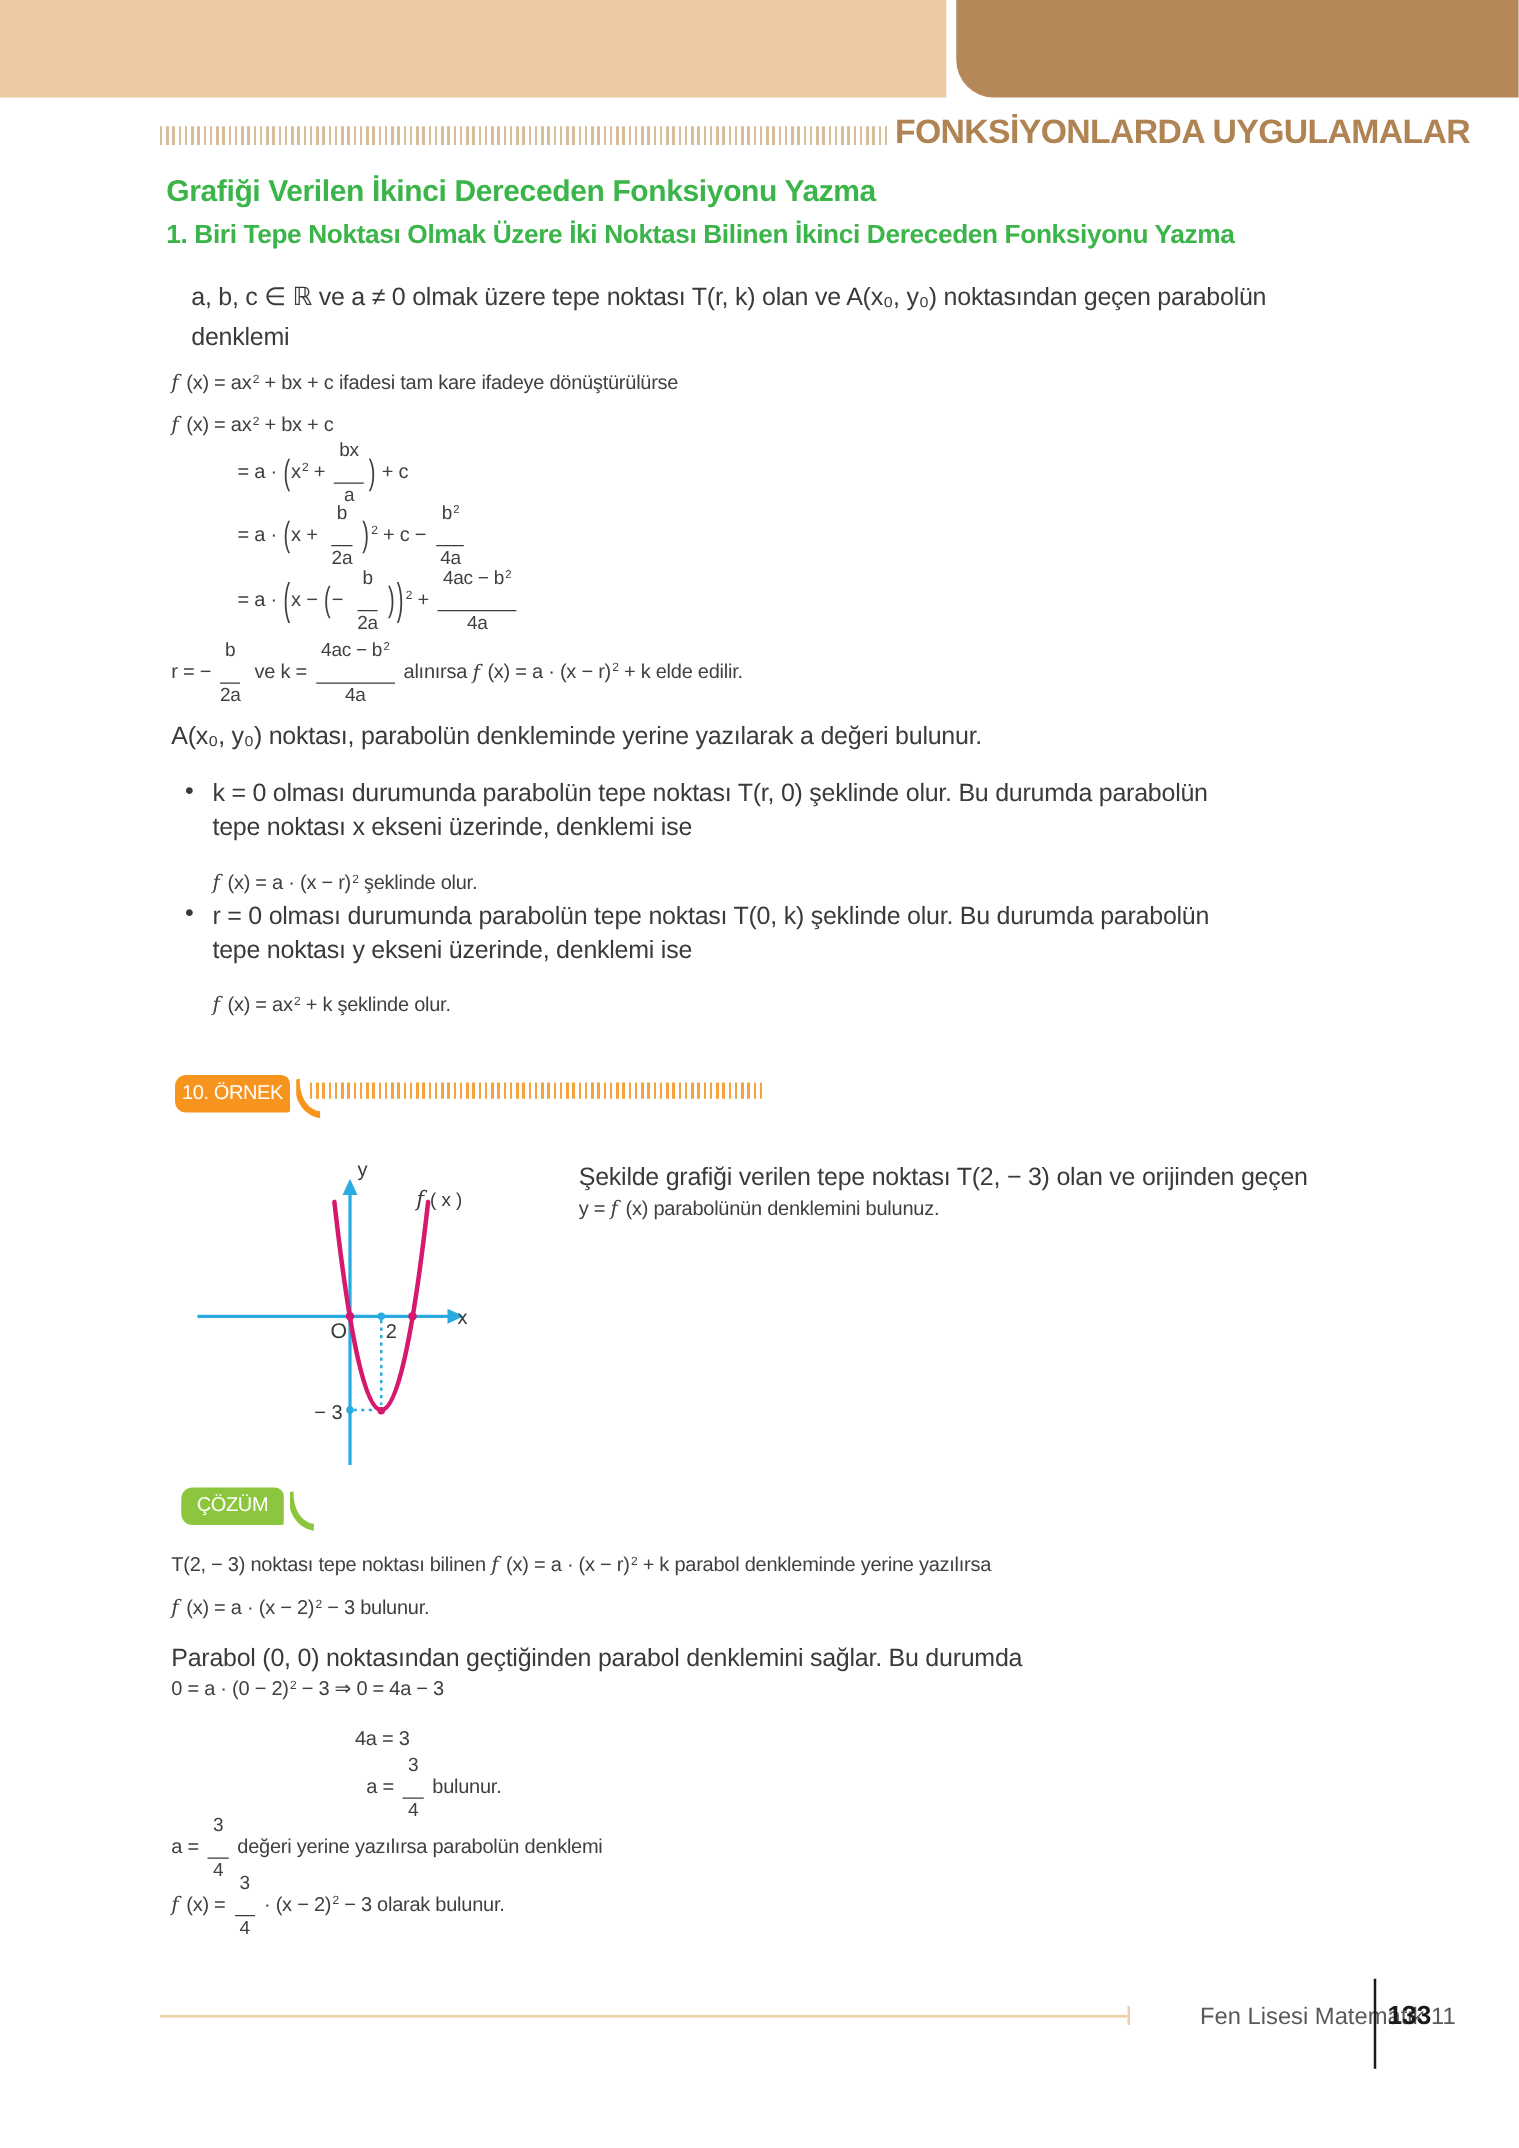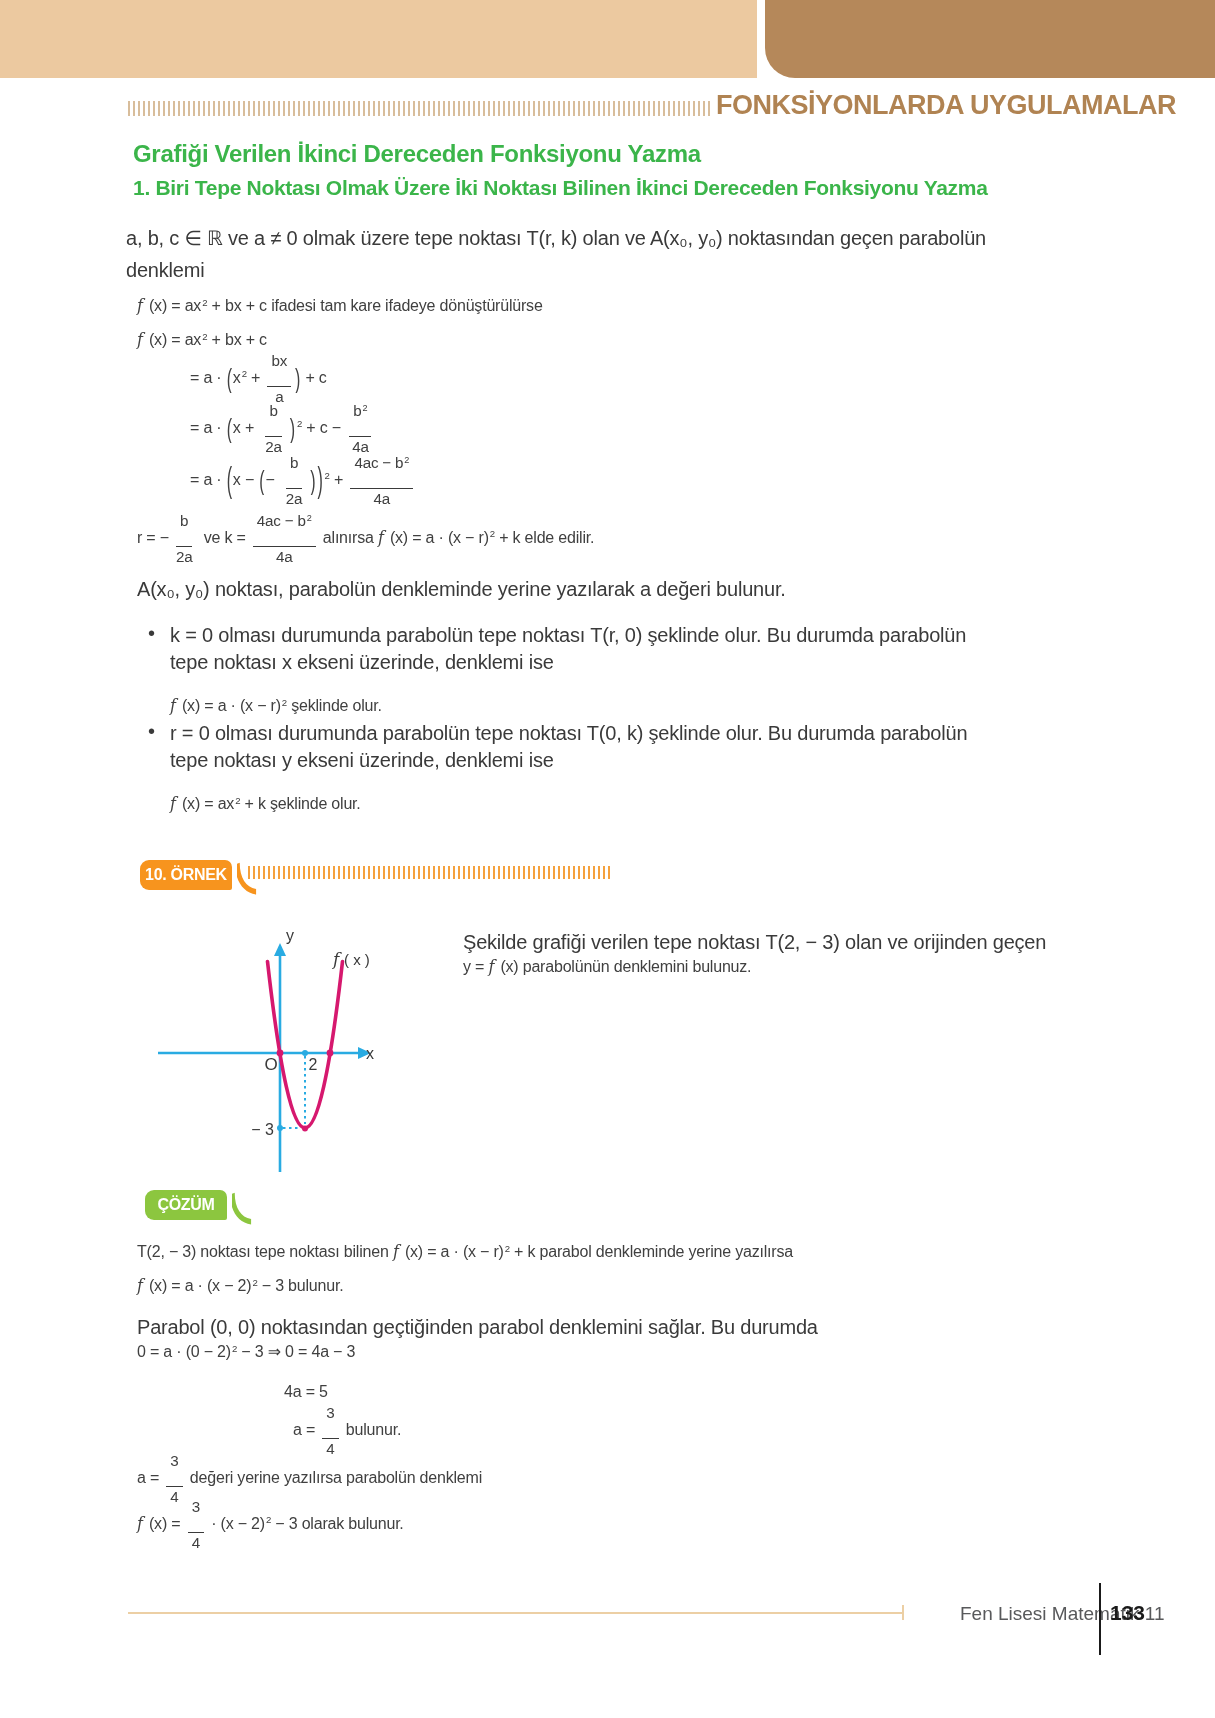--- a/index.html
+++ b/index.html
@@ -30,21 +30,21 @@
        line-height:1;padding:0 1px;font-weight:400;}
   
   .bullet{display:flex;width:960px;}
   .bullet .dot{width:22px;font-size:20px;color:#3a3a3a;}
   .bullet .dot::before{content:"•";}
   .bullet .btext{flex:1;}
   .bullet .btext .bl{line-height:27px;}
   .bullet .bform{margin-top:20px;}
   
   .badge{display:flex;align-items:flex-start;}
-  .badge-box{display:flex;align-items:center;justify-content:center;color:#fff;font-weight:bold;
+  .badge-box{display:flex;align-items:center;justify-content:center;color:#fff;font-weight:normal;
     letter-spacing:-0.3px;}
   .badge-orange .badge-box{width:92px;height:30px;background:#f7941e;font-size:16px;
     border-radius:9px 7px 2px 9px;}
   .badge-green .badge-box{width:82px;height:30px;background:#8cc63f;font-size:16px;
     border-radius:9px 7px 2px 9px;}
   .tail{margin-left:5px;margin-top:1px;}
   .tail-orange path{fill:#f7941e;}
   .tail-green path{fill:#8cc63f;}
   .example-dashes{left:248px;top:866px;width:364px;height:13px;
     background:repeating-linear-gradient(90deg,#f5a13d 0 2px,transparent 2px 5px);}
@@ -64,21 +64,21 @@
 
 <div class="abs band-light"></div>
 <div class="abs band-dark"></div>
 
 <div class="abs chapter-dashes"></div>
 <div class="abs chapter-title">FONKSİYONLARDA UYGULAMALAR</div>
 
 <div class="abs h1">Grafiği Verilen İkinci Dereceden Fonksiyonu Yazma</div>
 <div class="abs h2">1. Biri Tepe Noktası Olmak Üzere İki Noktası Bilinen İkinci Dereceden Fonksiyonu Yazma</div>
 
-<div class="abs t" style="left:126px;top:222px;line-height:32px;">
+<div class="abs t" style="left:153px;top:222px;line-height:32px;">
   <div>a, b, c ∈ ℝ ve a ≠ 0 olmak üzere tepe noktası T(r, k) olan ve A(x₀, y₀) noktasından geçen parabolün</div>
   <div>denklemi</div>
 </div>
 <div class="abs math" style="left:137px;top:296px;"><span class="fi">f</span><span> (x) = ax</span><sup>2</sup><span> + bx + c  ifadesi tam kare ifadeye dönüştürülürse</span></div>
 
 <div class="abs math" style="left:137px;top:330px;"><span class="fi">f</span><span> (x) = ax</span><sup>2</sup><span> + bx + c</span></div>
 <div class="abs math" style="left:190px;top:352px;"><span>= a · </span><span class="big">(</span><span>x</span><sup>2</sup><span> + </span><span class="frac">
       <span class="num"><span>bx</span></span>
       <span class="den"><span>a</span></span>
     </span><span class="big">)</span><span> + c</span></div>
@@ -163,21 +163,21 @@
   <div class="badge-box">ÇÖZÜM</div>
   <svg class="tail tail-green" width="20" height="38" viewBox="0 0 22 38">
     <path d="M3,0 C3,17 10,27 21,29 L21,35 C7,33 -2,20 -2,2 Z"></path>
   </svg>
 </div>
 
 <div class="abs math" style="left:137px;top:1242px;"><span>T(2, − 3) noktası tepe noktası bilinen </span><span class="fi">f</span><span> (x) = a · (x − r)</span><sup>2</sup><span> + k parabol denkleminde yerine yazılırsa</span></div>
 <div class="abs math" style="left:137px;top:1276px;"><span class="fi">f</span><span> (x) = a · (x − 2)</span><sup>2</sup><span> − 3 bulunur.</span></div>
 <div class="abs t" style="left:137px;top:1316px;">Parabol (0, 0) noktasından geçtiğinden parabol denklemini sağlar. Bu durumda</div>
 <div class="abs math" style="left:137px;top:1342px;"><span>0 = a · (0 − 2)</span><sup>2</sup><span> − 3 ⇒ 0 = 4a − 3</span></div>
-<div class="abs math" style="left:284px;top:1382px;">4a = 5</div>
+<div class="abs math" style="left:284px;top:1382px;">4a = 3</div>
 <div class="abs math" style="left:293px;top:1404px;"><span>a = </span><span class="frac">
       <span class="num"><span>3</span></span>
       <span class="den"><span>4</span></span>
     </span><span> bulunur.</span></div>
 <div class="abs math" style="left:137px;top:1452px;"><span>a = </span><span class="frac">
       <span class="num"><span>3</span></span>
       <span class="den"><span>4</span></span>
     </span><span> değeri yerine yazılırsa parabolün denklemi</span></div>
 <div class="abs math" style="left:137px;top:1498px;"><span class="fi">f</span><span> (x) = </span><span class="frac">
       <span class="num"><span>3</span></span>

